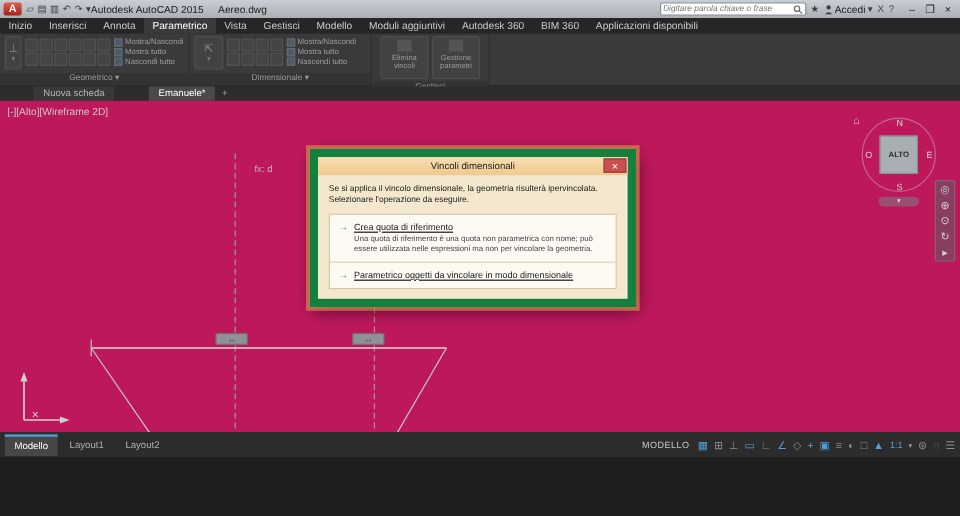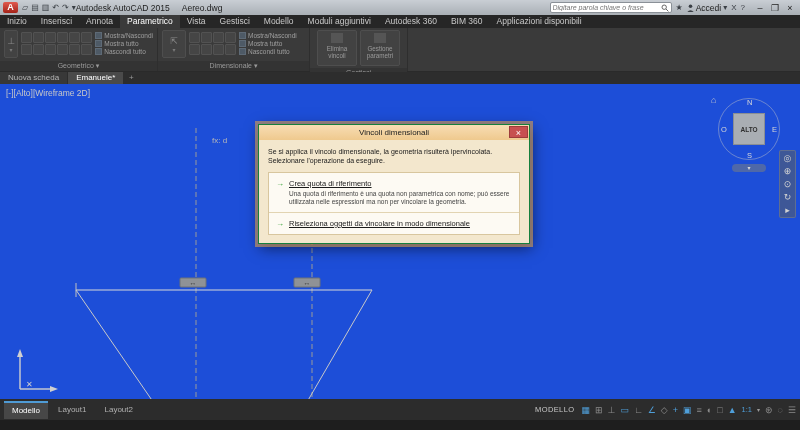--- a/index.html
+++ b/index.html
@@ -49,26 +49,26 @@
   .trow { display:flex; align-items:center; gap:2px; font-size:6.5px; color:#9f9f9f; white-space:nowrap; }
   .ticon { width:7px; height:7px; background:#4e5a66; border:1px solid #5e6a76; }
   .gbig { width:40px; height:36px; background:#424242; border:1px solid #4e4e4e; border-radius:2px;
     display:flex; flex-direction:column; align-items:center; color:#9a9a9a; font-size:6.3px;
     text-align:center; padding-top:2px; line-height:7px; }
   .gbig .gi { width:12px; height:10px; background:#555; margin-bottom:2px; }
   .ribbon-fill { flex:1; }
 
   
   .doc-tabs { height:12px; background:#2d2d2d; display:flex; align-items:stretch; font-size:8px; }
-  .dtab { padding:0 8px; line-height:12px; color:#b5b5b5; background:#383838; margin-right:1px; }
+  .dtab { padding:0 8px; line-height:12px; color:#b5b5b5; background:#383838; margin-right:1px;margin-left:28px; }
   .dtab.active { background:#4a4a4a; color:#fff; }
   .dtab-plus { width:14px; text-align:center; line-height:12px; color:#9a9a9a; }
 
   
-  .canvas { position:relative; height:315px; background:#1d4ed8; overflow:hidden; }
+  .canvas { position:relative; height:276px; background:#be185d; overflow:hidden; }
   .vp-label { position:absolute; top:4px; left:6px; font-size:8.5px; color:#c8c8c8; }
   .fx-label { position:absolute; top:52px; left:212px; font-size:8px; color:#b8b8b8; }
   .drawing { position:absolute; inset:0; }
 
   
   .viewcube { position:absolute; top:14px; right:18px; width:66px; text-align:center; }
   .vc-ring { position:relative; width:62px; height:62px; margin:0 auto;
     border:1px solid rgba(200,200,200,.45); border-radius:50%; }
   .vc-face { position:absolute; top:14px; left:14px; width:32px; height:32px;
     background:#a9aeb3; border:1px solid #8a8f94; color:#2e2e2e; font-size:6.5px;
@@ -84,21 +84,21 @@
   .navbar { position:absolute; top:66px; right:4px; width:17px; background:rgba(90,94,98,.55);
     border:1px solid rgba(130,134,138,.5); border-radius:2px; display:flex;
     flex-direction:column; align-items:center; padding:2px 0; gap:3px; }
   .navbar span { color:#d2d2d2; font-size:9px; line-height:10px; }
 
   
   .ucs { position:absolute; left:8px; bottom:4px; }
 
   
   .dialog { position:absolute; top:40px; left:258px; width:272px;
-    background:#f3e7cd; border:1px solid #15803d;
+    background:#f3e7cd; border:7px solid #15803d;
     box-shadow:0 0 0 3px rgba(235,166,70,.55), 2px 4px 14px rgba(0,0,0,.55);
     font-size:7px; color:#1a1a1a; }
   .dlg-title { height:15px; background:linear-gradient(#f7ddb4,#efc98e);
     display:flex; align-items:center; justify-content:center; position:relative;
     font-size:8px; color:#222; }
   .dlg-close { position:absolute; right:1px; top:1px; width:19px; height:12px;
     background:#c75050; color:#fff; text-align:center; line-height:12px; font-size:9px;
     border:1px solid #9e3c3c; }
   .dlg-body { padding:7px 9px 8px; }
   .msg { font-size:7px; line-height:9px; color:#1a1a1a; }
@@ -345,21 +345,21 @@
           <div class="opt">
             <span class="arrow">→</span>
             <div>
               <div class="opt-title">Crea quota di riferimento</div>
               <div class="opt-desc">Una quota di riferimento è una quota non parametrica con nome; può essere utilizzata nelle espressioni ma non per vincolare la geometria.</div>
             </div>
           </div>
           <div class="opt">
             <span class="arrow">→</span>
             <div>
-              <div class="opt-title">Riseleziona oggetti da vincolare in modo dimensionale</div>
+              <div class="opt-title">Parametrico oggetti da vincolare in modo dimensionale</div>
             </div>
           </div>
         </div>
       </div>
     </div>
   </div>
 
   <div class="bottombar">
     <span class="ltab active">Modello</span>
     <span class="ltab">Layout1</span>

